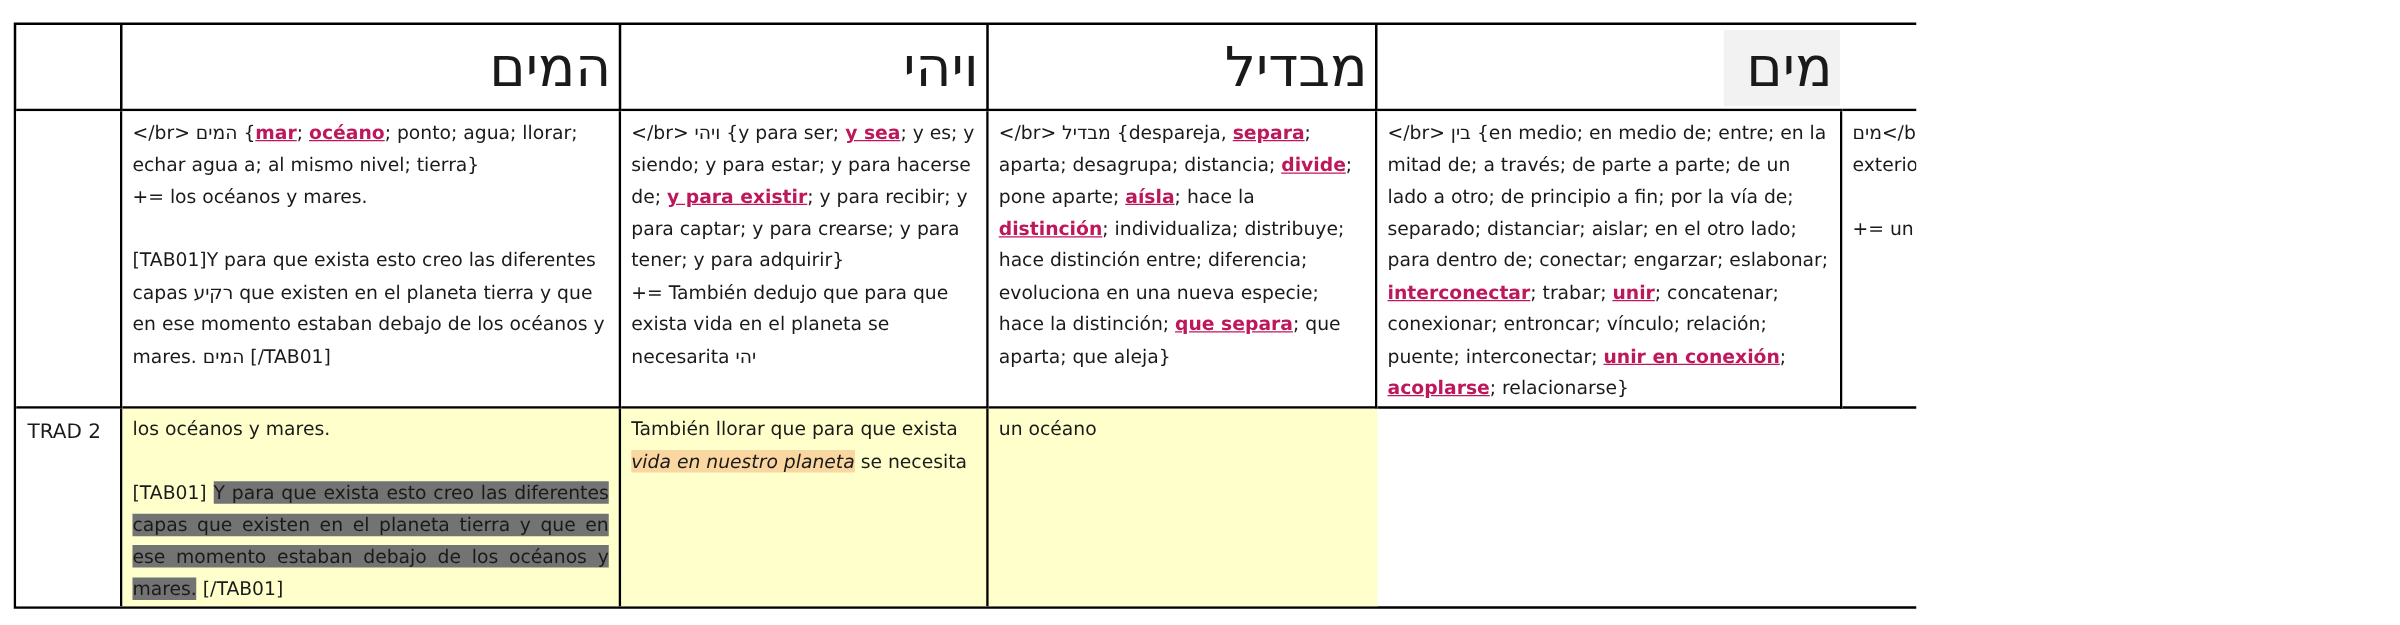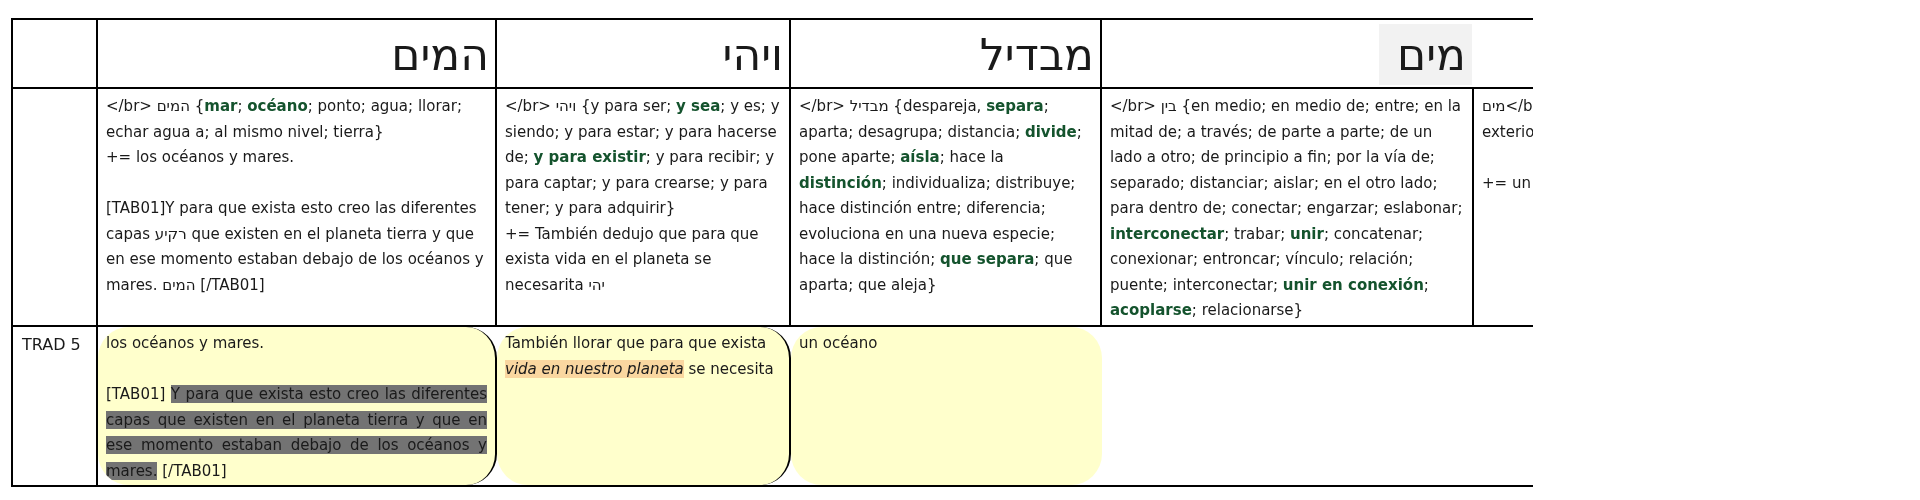--- a/index.html
+++ b/index.html
@@ -52,27 +52,26 @@
   
   .trad-label-cell{
     padding:5px 6px 0 9px;
     font-size:16px;line-height:25px;
     background:#fff;
   }
   .trad-cell{
     padding:4px 8px 8px 8px;
     font-size:15px;line-height:25.5px;
     background:#FFFFCC;
-    border-radius:31px;
   }
   .span2{grid-column:span 2;}
   .rich p{margin:0;}
   .rich p:empty::after{content:"\00a0";}
   .just p{text-align:justify;}
-  .run-b{color:#14532d;font-weight:bold;}
+  .run-b{color:#be185d;font-weight:bold;text-decoration:underline;}
   .run-hb{background:#737373;}
   .run-ho{background:#FAD7A0;font-style:italic;}
 </style>
 </head>
 <body>
 
 <div class="page">
   <div class="grid">
 
     <div class="cell header-cell">
@@ -110,21 +109,21 @@
       </div>
     <div class="cell def-cell rich">
         <p><span>&lt;/br&gt; בין {en medio; en medio de; entre; en la mitad de; a través; de parte a parte; de un lado a otro; de principio a fin; por la vía de; separado; distanciar; aislar; en el otro lado; para dentro de; conectar; engarzar; eslabonar; </span><span class="run-b">interconectar</span><span>; trabar; </span><span class="run-b">unir</span><span>; concatenar; conexionar; entroncar; vínculo; relación; puente; interconectar; </span><span class="run-b">unir en conexión</span><span>; </span><span class="run-b">acoplarse</span><span>; relacionarse}</span></p>
       </div>
     <div class="cell def-cell rich col-last">
         <p><span>מים&lt;/br&gt; מים {agua; </span><span class="run-b">océano</span><span>; superficie; cara exterior}</span></p>
         <p></p>
         <p><span>+= un aísla</span></p>
       </div>
 
-    <div class="cell trad-label-cell row-last">TRAD 5</div>
+    <div class="cell trad-label-cell row-last">TRAD 2</div>
     <div class="cell trad-cell rich just row-last">
         <p><span>los océanos y mares.</span></p>
         <p></p>
         <p><span>[TAB01] </span><span class="run-hb">Y para que exista esto creo las diferentes capas que existen en el planeta tierra y que en ese momento estaban debajo de los océanos y mares.</span><span> [/TAB01]</span></p>
       </div>
     <div class="cell trad-cell rich row-last">
         <p><span>También llorar que para que exista </span><span class="run-ho">vida en nuestro planeta</span><span> se necesita</span></p>
       </div>
     <div class="cell trad-cell rich col-last row-last">
         <p><span>un océano</span></p>

